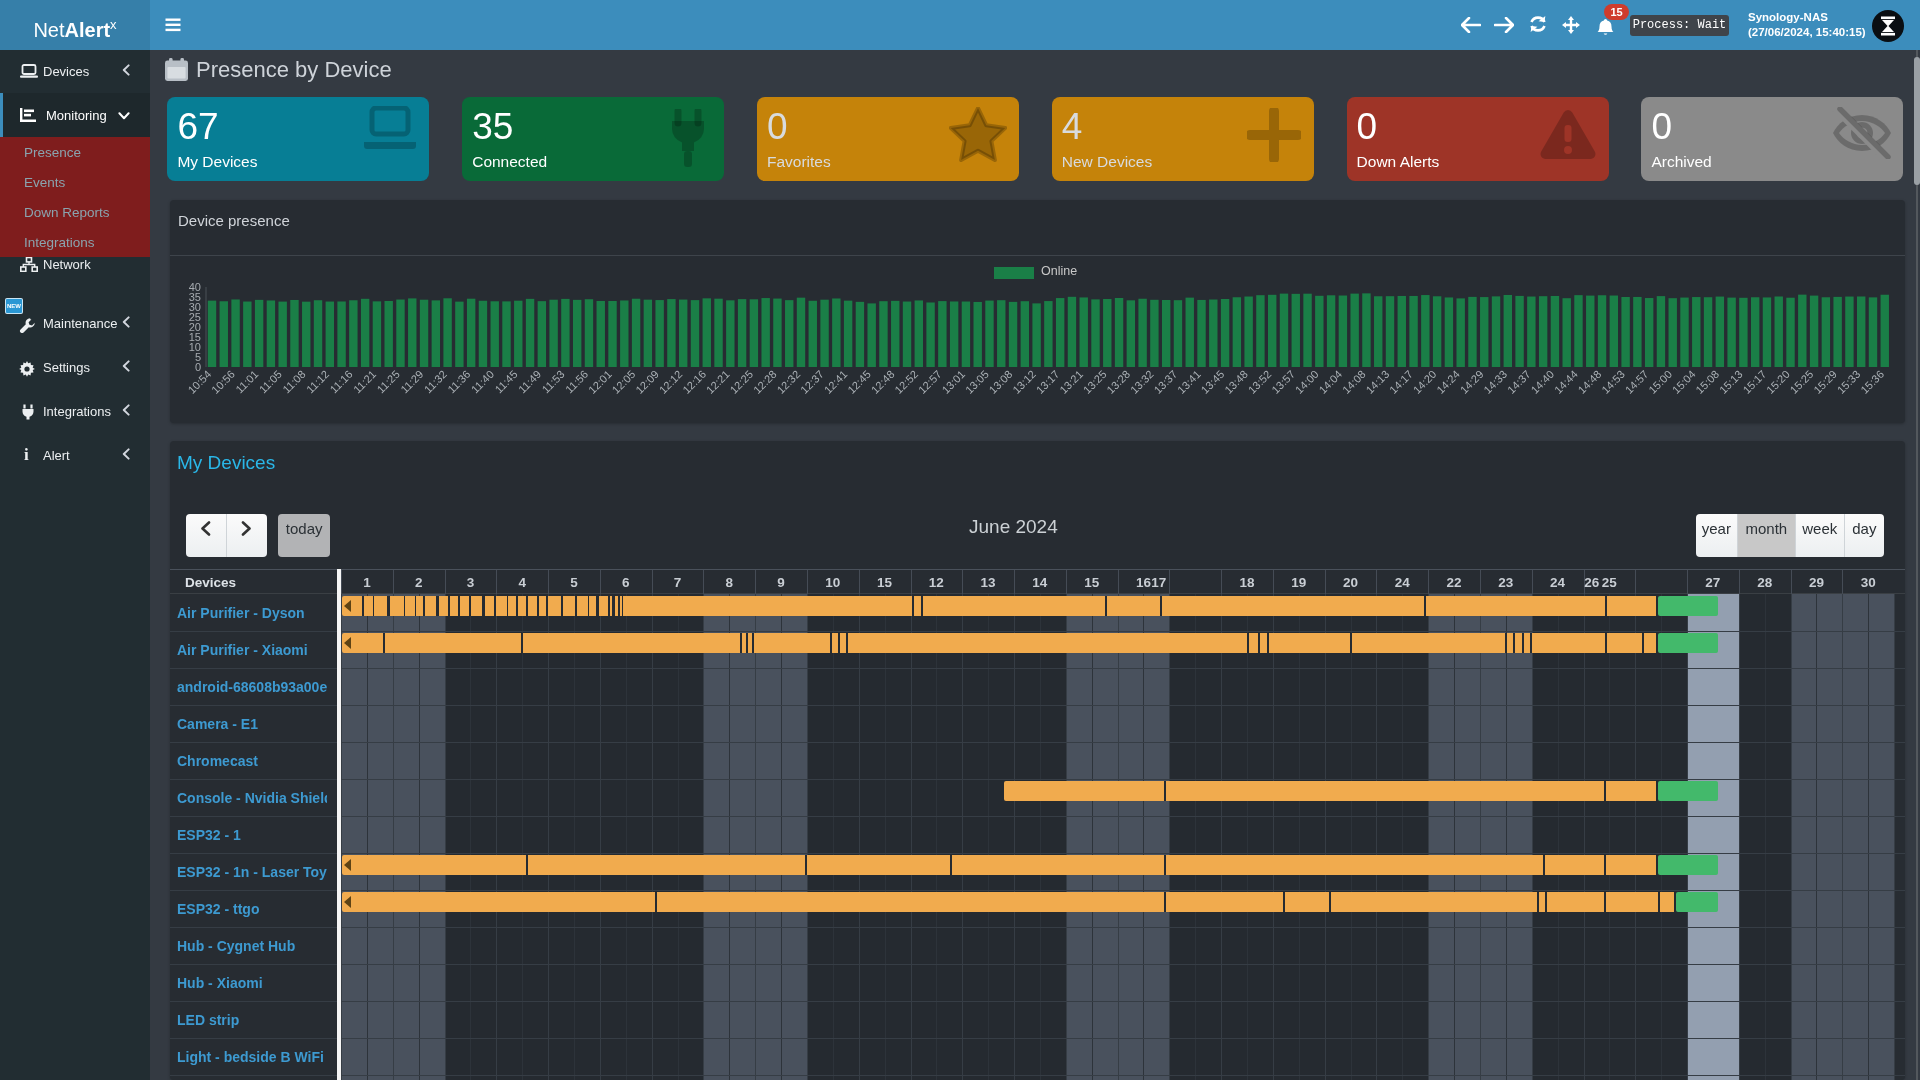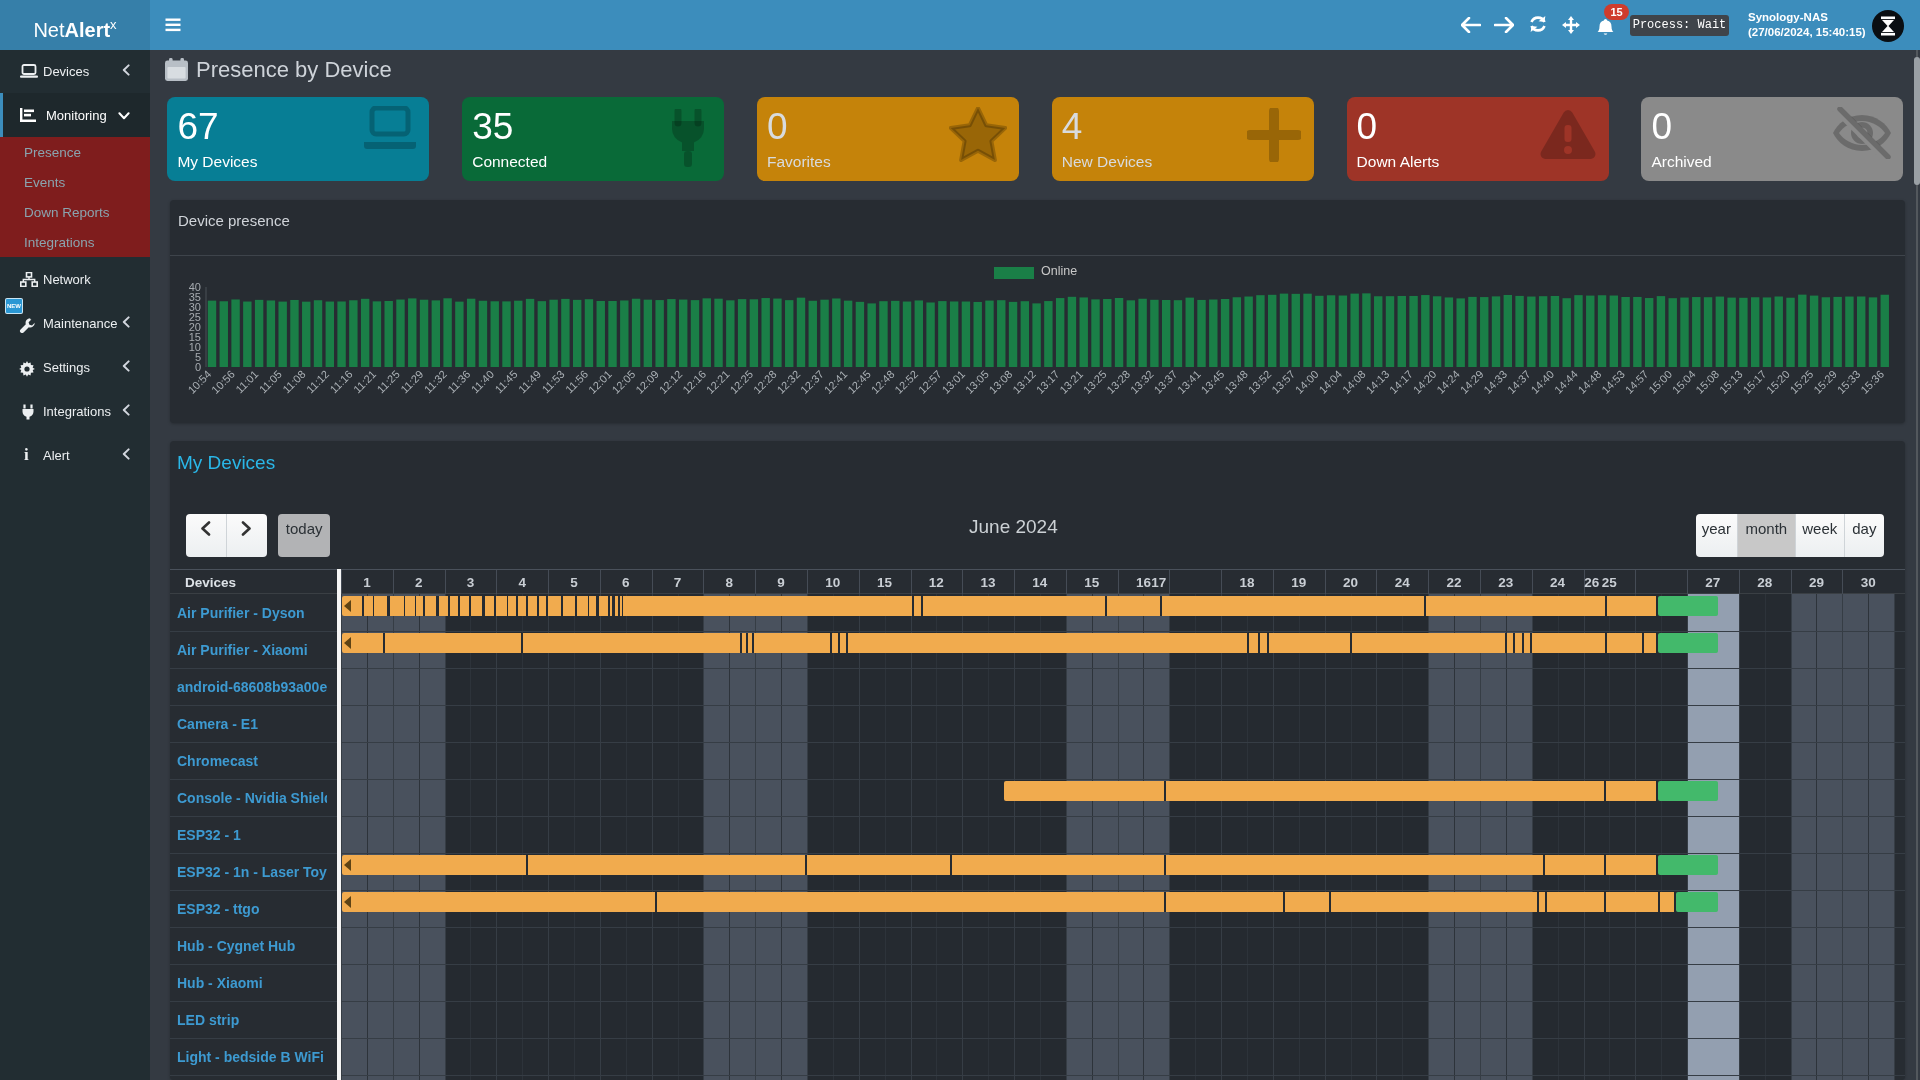--- a/index.html
+++ b/index.html
@@ -92,21 +92,21 @@
 <div style="position:absolute;top:30px;left:0;width:150px;height:30px">
       <span class="stext">Events</span>
     </div>
 <div style="position:absolute;top:60px;left:0;width:150px;height:30px">
       <span class="stext">Down Reports</span>
     </div>
 <div style="position:absolute;top:90px;left:0;width:150px;height:30px">
       <span class="stext">Integrations</span>
     </div>
 </div>
-<div class="abs mitem" style="top:257px">
+<div class="abs mitem" style="top:242px">
     <svg class="abs" style="left:20px;top:15px" width="18" height="15" viewBox="0 0 18 15">
       <rect x="6.5" y="0.5" width="5" height="4.4" fill="none" stroke="#eceff1" stroke-width="1.6"></rect>
       <rect x="0.8" y="10" width="5" height="4.4" fill="none" stroke="#eceff1" stroke-width="1.6"></rect>
       <rect x="12.2" y="10" width="5" height="4.4" fill="none" stroke="#eceff1" stroke-width="1.6"></rect>
       <path d="M9 5 v2.5 M3.3 10 v-2.5 h11.4 v2.5" stroke="#eceff1" stroke-width="1.4" fill="none"></path>
     </svg>
     <span class="mtext">Network</span>
   </div>
 <div class="abs" style="left:5px;top:298px;width:18px;height:16px;background:#2a97d4;border:1px solid rgba(255,255,255,.75);border-radius:2px;color:#fff;font-size:6px;font-weight:bold;text-align:center;line-height:14px;letter-spacing:0px">NEW</div>
 <div class="abs mitem" style="top:301px">

